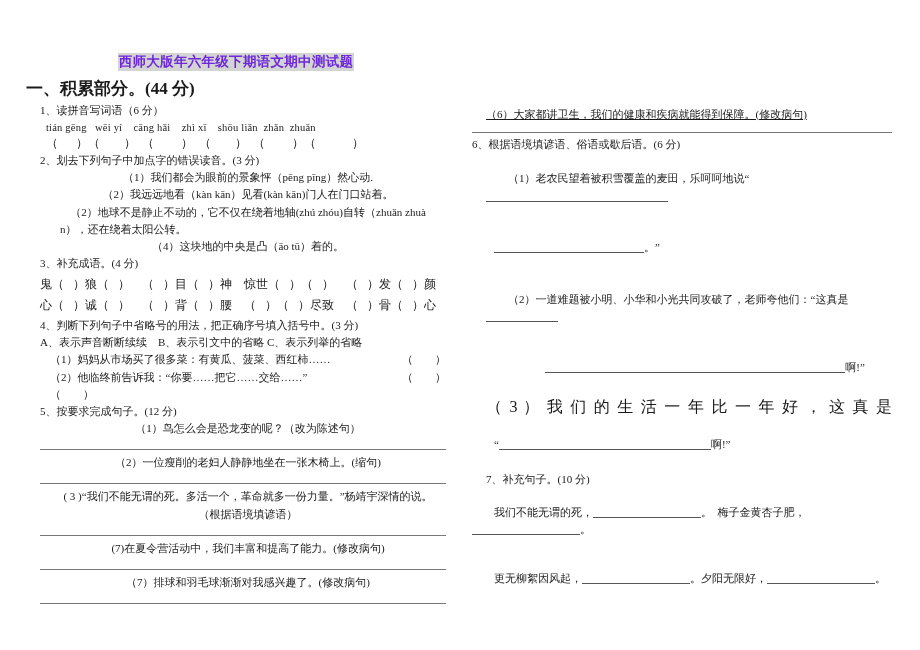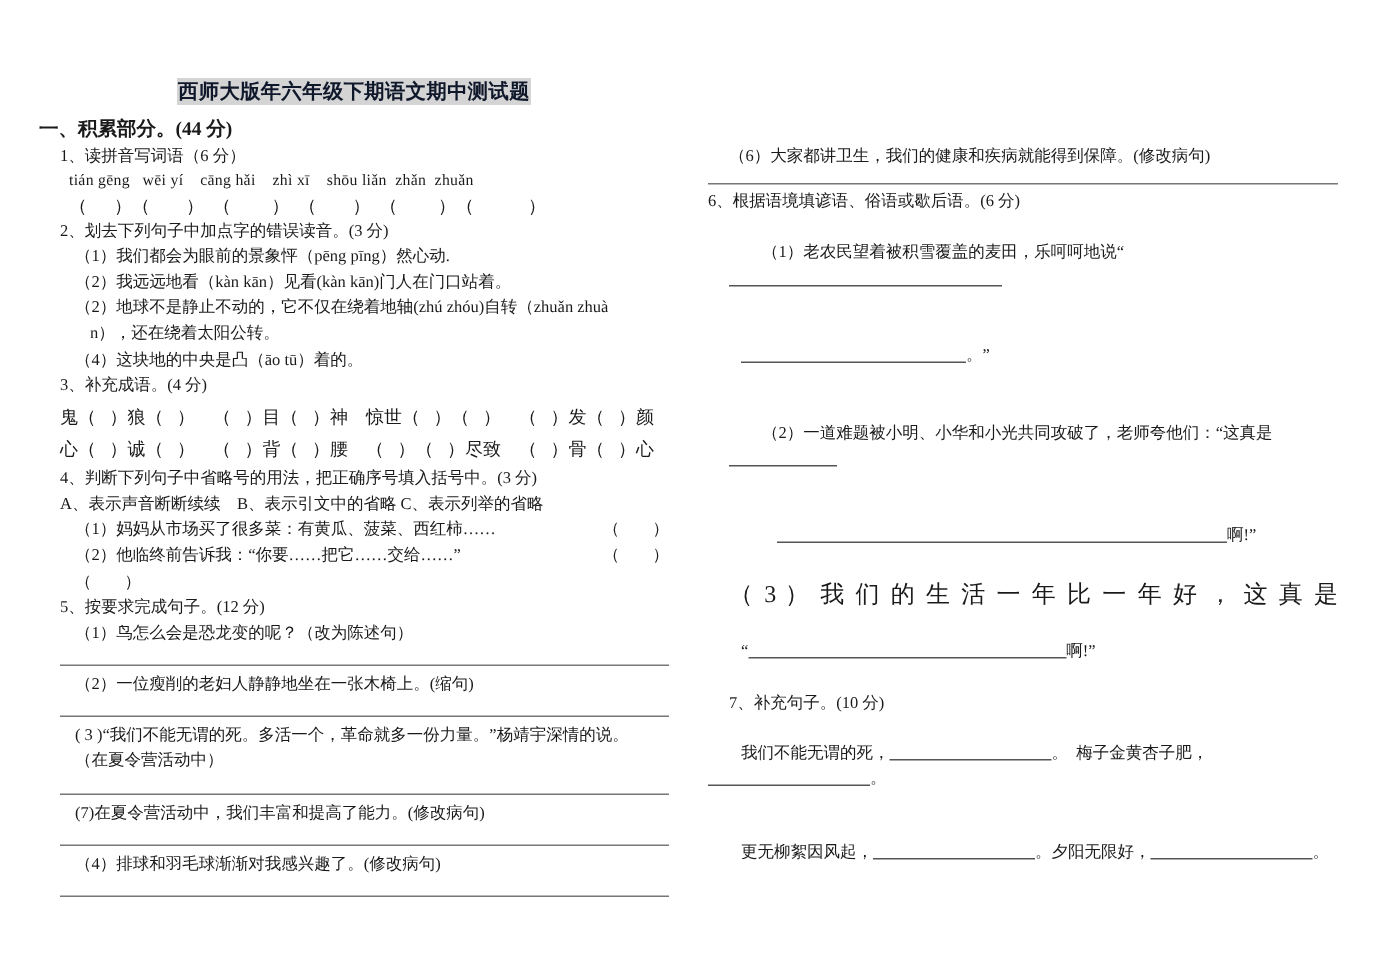--- a/index.html
+++ b/index.html
@@ -33,44 +33,44 @@
   }
   .col-right { padding-top: 0; }
 
   
   .title-wrap {
     text-align: center;
     margin: 28px 0 6px 0;
   }
   .doc-title {
     display: inline-block;
-    color: #0f172a;
+    color: #6d28d9;
     background: #d4d4d4;
     font-weight: bold;
     font-size: 13.5px;
     letter-spacing: 0.3px;
     padding: 0 1px;
     line-height: 1.35;
   }
 
   
   .sec-head {
     font-weight: bold;
-    font-size: 13px;
+    font-size: 17px;
     line-height: 1.55;
     margin: 2px 0 0 0;
   }
   .line {
     font-size: 11px;
     line-height: 1.56;
     margin: 0;
     white-space: pre-wrap;
   }
   .ind1 { padding-left: 14px; }
-  .ind2 { padding-left: 24px; }
+  .ind2 { padding-left: 24px; text-align: center; }
   .ind3 { padding-left: 34px; }
   .tight { line-height: 1.5; }
 
   
   .pinyin-row {
     font-family: "Liberation Serif", serif;
     font-size: 10.5px;
     letter-spacing: 0.2px;
     padding-left: 20px;
     line-height: 1.5;
@@ -178,33 +178,33 @@
 
       <div class="line ind1">5、按要求完成句子。(12 分)</div>
 
       <div class="line ind2">（1）鸟怎么会是恐龙变的呢？（改为陈述句）</div>
       <hr class="rule">
 
       <div class="line ind2">（2）一位瘦削的老妇人静静地坐在一张木椅上。(缩句)</div>
       <hr class="rule">
 
       <div class="line ind2">( 3 )“我们不能无谓的死。多活一个，革命就多一份力量。”杨靖宇深情的说。</div>
-      <div class="line ind2">（在夏令营活动中）</div>
+      <div class="line ind2">（根据语境填谚语）</div>
       <hr class="rule">
 
       <div class="line ind2">(7)在夏令营活动中，我们丰富和提高了能力。(修改病句)</div>
       <hr class="rule">
 
-      <div class="line ind2">（4）排球和羽毛球渐渐对我感兴趣了。(修改病句)</div>
+      <div class="line ind2">（7）排球和羽毛球渐渐对我感兴趣了。(修改病句)</div>
       <hr class="rule">
     </div>
 
     <div class="col col-right">
 
-      <div class="line ind1" style="margin-top:22px;">（6）大家都讲卫生，我们的健康和疾病就能得到保障。(修改病句)</div>
+      <div class="line ind1" style="margin-top:32px;text-decoration:underline;">（6）大家都讲卫生，我们的健康和疾病就能得到保障。(修改病句)</div>
       <hr class="rule rule-r" style="margin-left:0;">
 
       <div class="line">6、根据语境填谚语、俗语或歇后语。(6 分)</div>
 
       <div class="line ind1">
         <span>（1）老农民望着被积雪覆盖的麦田，乐呵呵地说“</span><span class="blank-u b-xl"></span>
       </div>
       <div class="line">
         <span class="blank-u b-lg"></span><span>。”</span>
       </div>

